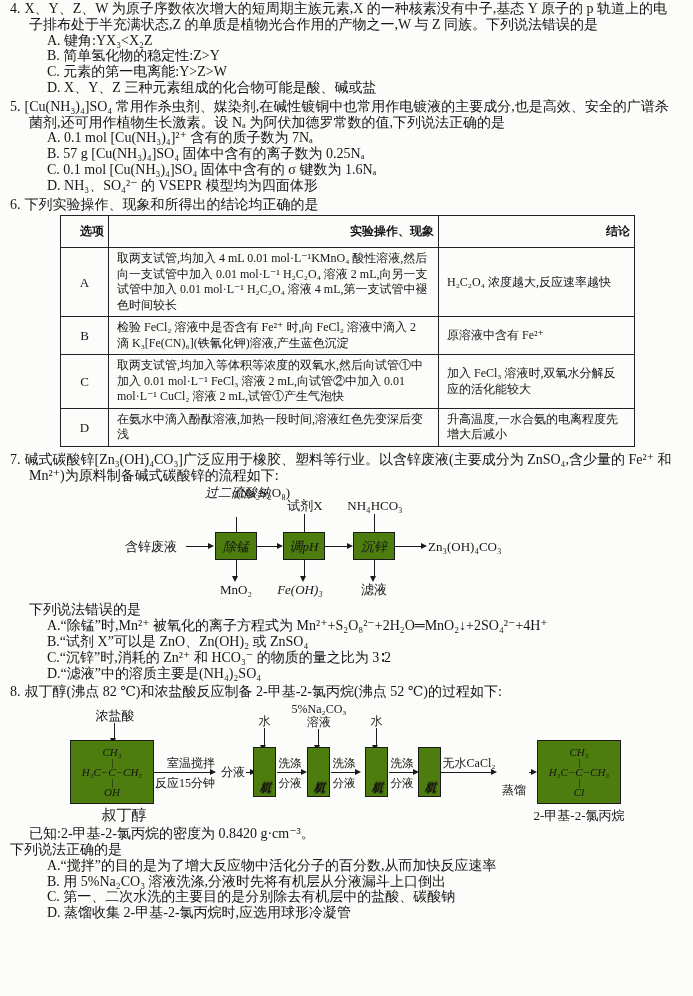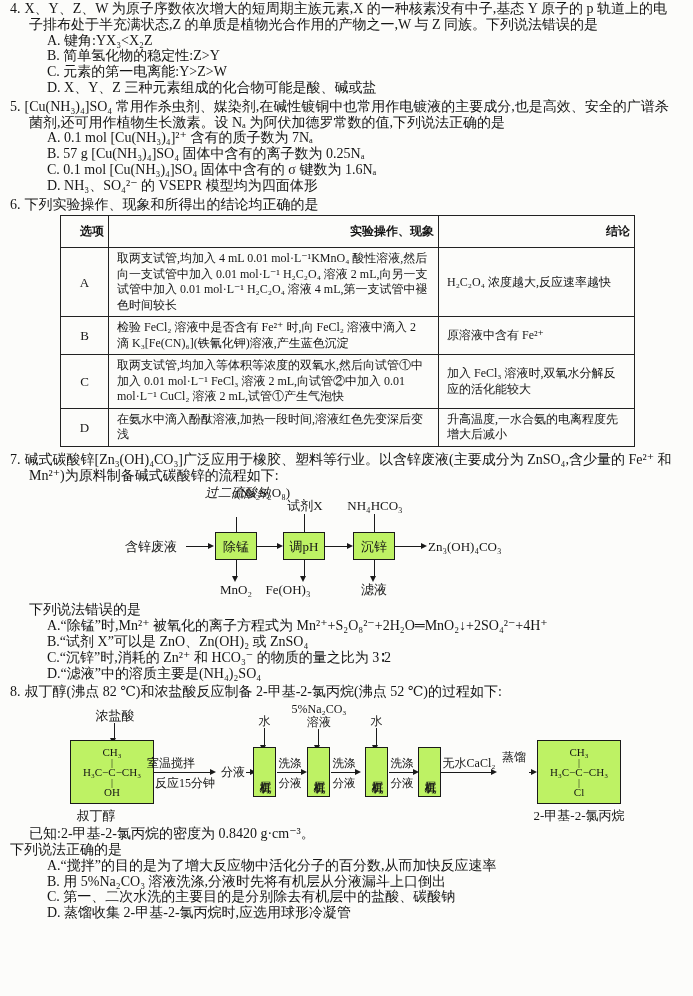--- a/index.html
+++ b/index.html
@@ -36,21 +36,22 @@
 
   
   .fc{position:relative;margin-top:2px;}
   .fc7{height:117px;font-size:13px;}
   .fc8{height:124px;font-size:12px;}
   .fc > div{position:absolute;box-sizing:border-box;}
   .cl{text-align:center;white-space:nowrap;}
   .fbox{
     border:1.5px solid #1a1a1a;
     display:flex;align-items:center;justify-content:center;
-    background:#bef264;
+    background:#4d7c0f;
+    font-style:italic;
   }
   .vert{writing-mode:vertical-rl;text-orientation:upright;letter-spacing:0;}
   
   .ar{height:0;border-top:1.5px solid #1a1a1a;}
   .ar:after{
     content:"";position:absolute;right:-6px;top:-4.5px;
     width:0;height:0;
     border-left:6.5px solid #1a1a1a;
     border-top:3.7px solid transparent;border-bottom:3.7px solid transparent;
   }
@@ -156,21 +157,21 @@
           <span>沉锌</span>
         </div>
       <div class="ar" style="left:385px;top:61px;width:26px;"></div>
       <div style="left:418px;top:54px;white-space:nowrap;">Zn₃(OH)₄CO₃</div>
 
       <div class="ad" style="left:226px;top:75px;height:16px;"></div>
       <div class="ad" style="left:294px;top:75px;height:16px;"></div>
       <div class="ad" style="left:364px;top:75px;height:16px;"></div>
 
       <div class="cl" style="left:201px;top:97px;width:50px;">MnO₂</div>
-      <div class="cl" style="left:248px;top:97px;width:60px;">Fe(OH)₃</div>
+      <div class="cl" style="left:260px;top:97px;width:60px;font-style:italic;">Fe(OH)₃</div>
       <div class="cl" style="left:339px;top:97px;width:50px;">滤液</div>
     </div>
 
     <div class="prompt">下列说法错误的是</div>
     <div class="opt">A.“除锰”时,Mn²⁺ 被氧化的离子方程式为 Mn²⁺+S₂O₈²⁻+2H₂O═MnO₂↓+2SO₄²⁻+4H⁺</div>
     <div class="opt">B.“试剂 X”可以是 ZnO、Zn(OH)₂ 或 ZnSO₄</div>
     <div class="opt">C.“沉锌”时,消耗的 Zn²⁺ 和 HCO₃⁻ 的物质的量之比为 3∶2</div>
     <div class="opt">D.“滤液”中的溶质主要是(NH₄)₂SO₄</div>
   </div>
 
@@ -181,24 +182,24 @@
       <div class="cl" style="left:82px;top:6px;width:46px;font-size:13px;">浓盐酸</div>
       <div class="ad" style="left:104px;top:21px;height:15px;"></div>
 
       <div class="fbox sbox" style="left:60px;top:38px;width:84px;height:64px;">
         <span class="sline">CH₃</span>
         <span class="sbond">|</span>
         <span class="sline">H₃C−C−CH₃</span>
         <span class="sbond">|</span>
         <span class="sline">OH</span>
       </div>
-      <div class="cl" style="left:44px;top:106px;width:84px;font-size:13px;">叔丁醇</div>
+      <div class="cl" style="left:72px;top:106px;width:84px;font-size:15px;">叔丁醇</div>
 
       <div class="ar" style="left:144px;top:70px;width:56px;"></div>
-      <div class="cl" style="left:132px;top:54px;width:58px;">室温搅拌</div>
+      <div class="cl" style="left:152px;top:54px;width:58px;">室温搅拌</div>
       <div class="cl" style="left:141px;top:74px;width:64px;text-align:right;">反应15分钟</div>
 
       <div class="cl" style="left:209px;top:63px;width:28px;">分液</div>
       <div class="ar" style="left:236px;top:70px;width:4px;"></div>
 
       <div class="cl" style="left:243px;top:12px;width:23px;">水</div>
       <div class="ad" style="left:254px;top:26px;height:17px;"></div>
       <div class="fbox vert" style="left:243px;top:45px;width:23px;height:50px;">
           <span>有机层</span>
         </div>
@@ -227,21 +228,21 @@
       <div class="ar" style="left:379px;top:70px;width:24px;"></div>
       <div class="cl small" style="left:377px;top:54px;width:30px;">洗涤</div>
       <div class="cl small" style="left:377px;top:74px;width:30px;">分液</div>
 
       <div class="fbox vert" style="left:408px;top:45px;width:23px;height:50px;">
           <span>有机层</span>
         </div>
 
       <div class="ar" style="left:431px;top:70px;width:50px;"></div>
       <div class="cl" style="left:428px;top:54px;width:62px;">无水CaCl₂</div>
-      <div class="cl" style="left:490px;top:48px;width:28px;">蒸馏</div>
+      <div class="cl" style="left:490px;top:81px;width:28px;">蒸馏</div>
       <div class="ar" style="left:519px;top:70px;width:2px;"></div>
 
       <div class="fbox sbox" style="left:527px;top:38px;width:84px;height:64px;">
         <span class="sline">CH₃</span>
         <span class="sbond">|</span>
         <span class="sline">H₃C−C−CH₃</span>
         <span class="sbond">|</span>
         <span class="sline">Cl</span>
       </div>
       <div class="cl" style="left:513px;top:106px;width:112px;font-size:13px;">2-甲基-2-氯丙烷</div>

